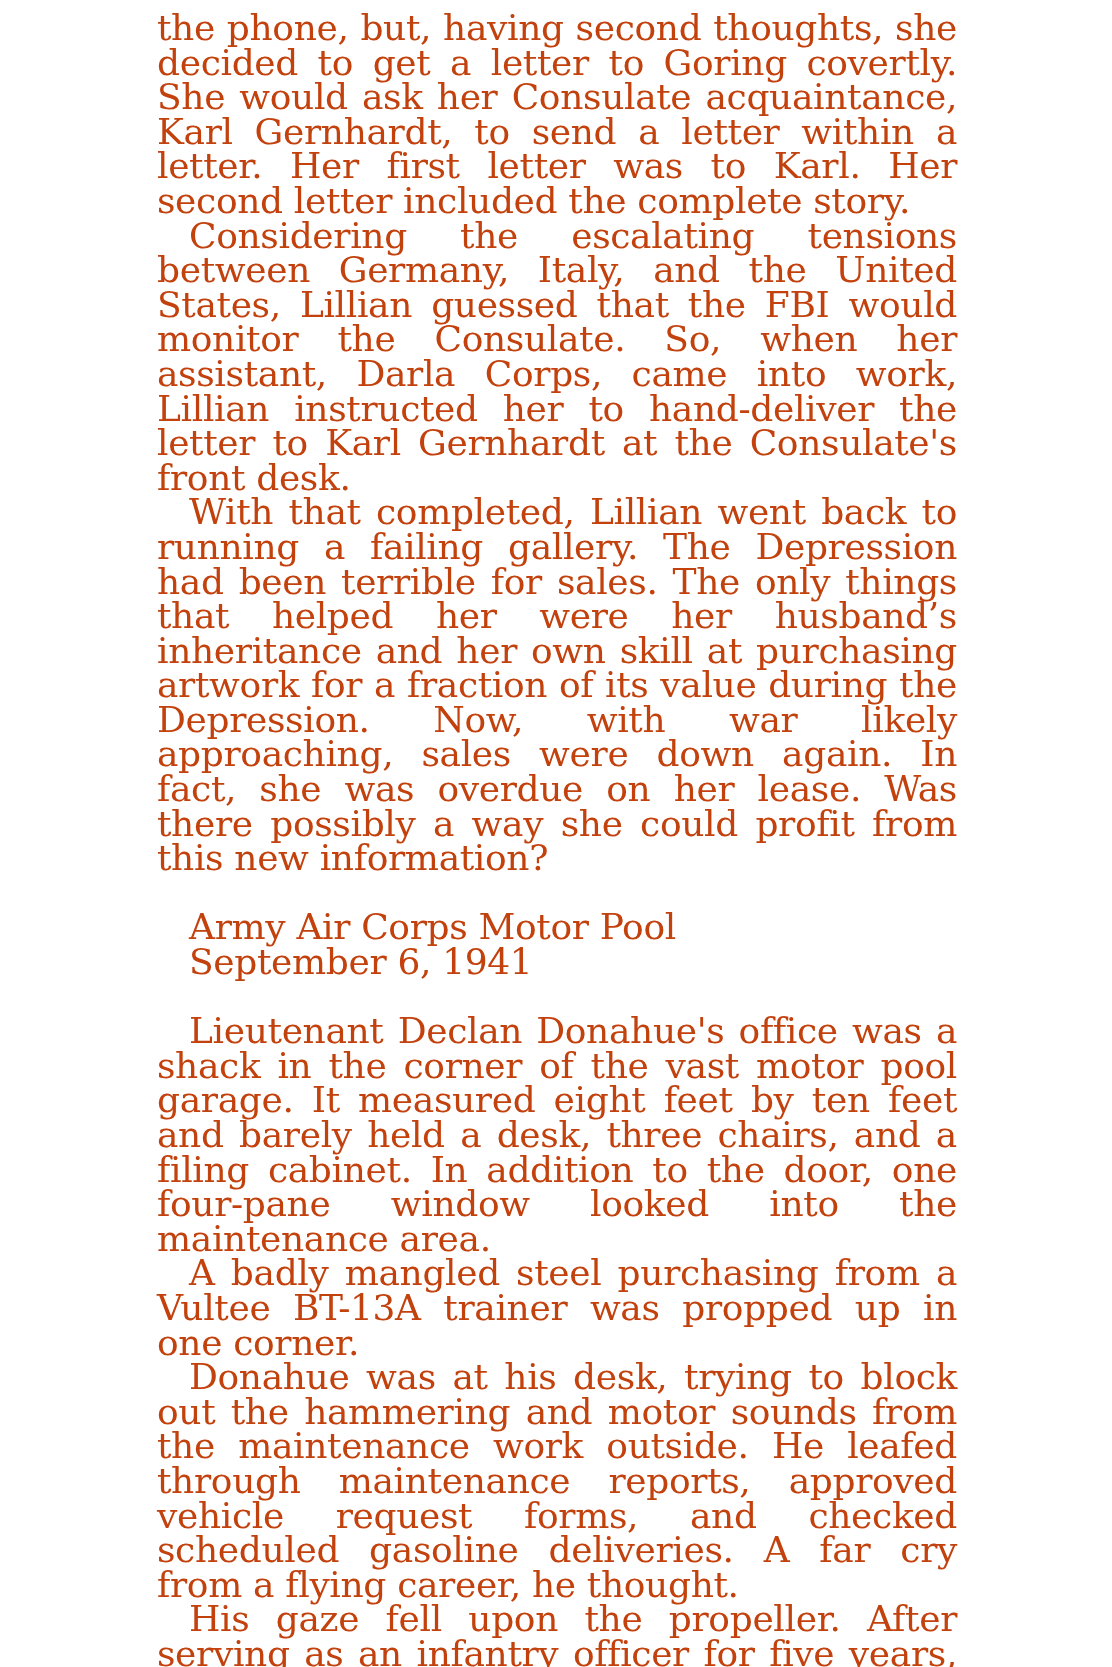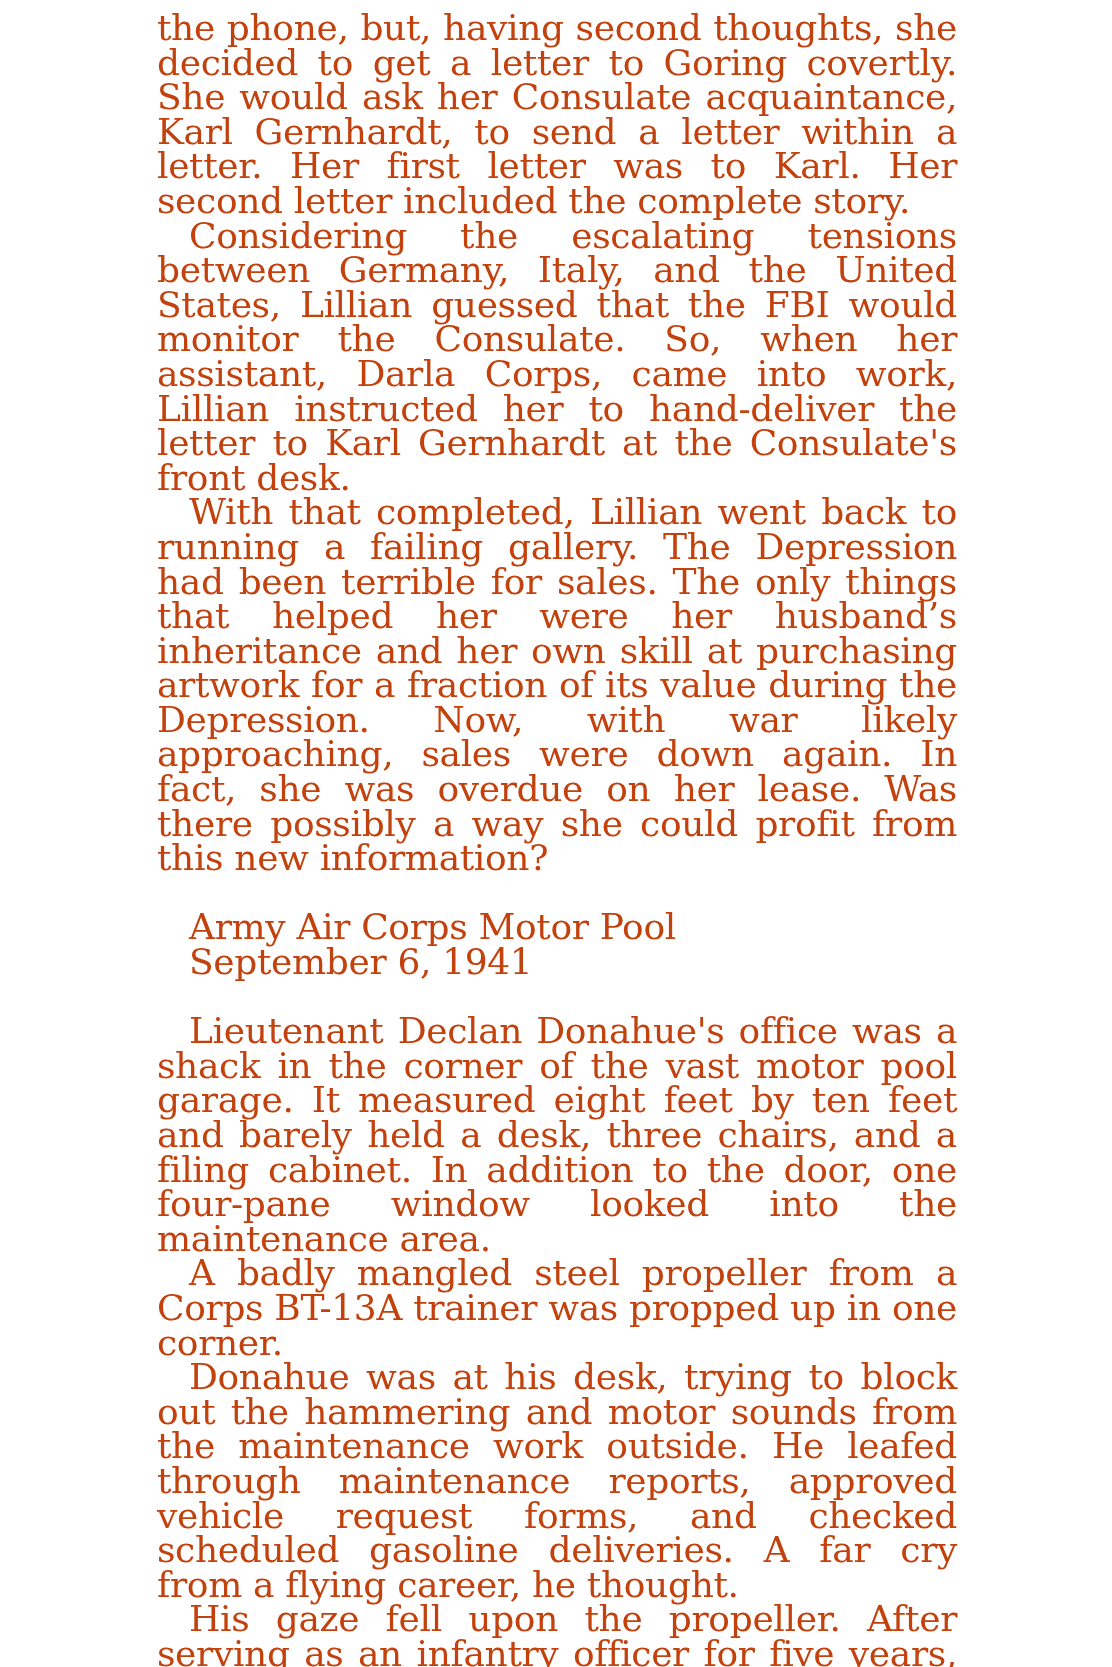--- a/index.html
+++ b/index.html
@@ -50,17 +50,17 @@
     <p class="para">With that completed, Lillian went back to running a failing gallery. The Depression had been terrible for sales. The only things that helped her were her husband’s inheritance and her own skill at purchasing artwork for a fraction of its value during the Depression. Now, with war likely approaching, sales were down again. In fact, she was overdue on her lease. Was there possibly a way she could profit from this new information?</p>
   </div>
 
   <div class="heading-block">
     <span class="heading-line">Army Air Corps Motor Pool</span>
     <span class="heading-line">September 6, 1941</span>
   </div>
 
   <div>
     <p class="para">Lieutenant Declan Donahue's office was a shack in the corner of the vast motor pool garage. It measured eight feet by ten feet and barely held a desk, three chairs, and a filing cabinet. In addition to the door, one four-pane window looked into the maintenance area.</p>
-    <p class="para">A badly mangled steel propeller from a Corps BT-13A trainer was propped up in one corner.</p>
+    <p class="para">A badly mangled steel purchasing from a Vultee BT-13A trainer was propped up in one corner.</p>
     <p class="para">Donahue was at his desk, trying to block out the hammering and motor sounds from the maintenance work outside. He leafed through maintenance reports, approved vehicle request forms, and checked scheduled gasoline deliveries. A far cry from a flying career, he thought.</p>
     <p class="para">His gaze fell upon the propeller. After serving as an infantry officer for five years, he’d volunteered for Air Corps training, hoping it would offer faster promotion. Advancements for infantry officers had been non-existent. He was still a area lieutenant after being in the Army for eight years.</p>
   </div>
 </div>
 
 </body></html>

